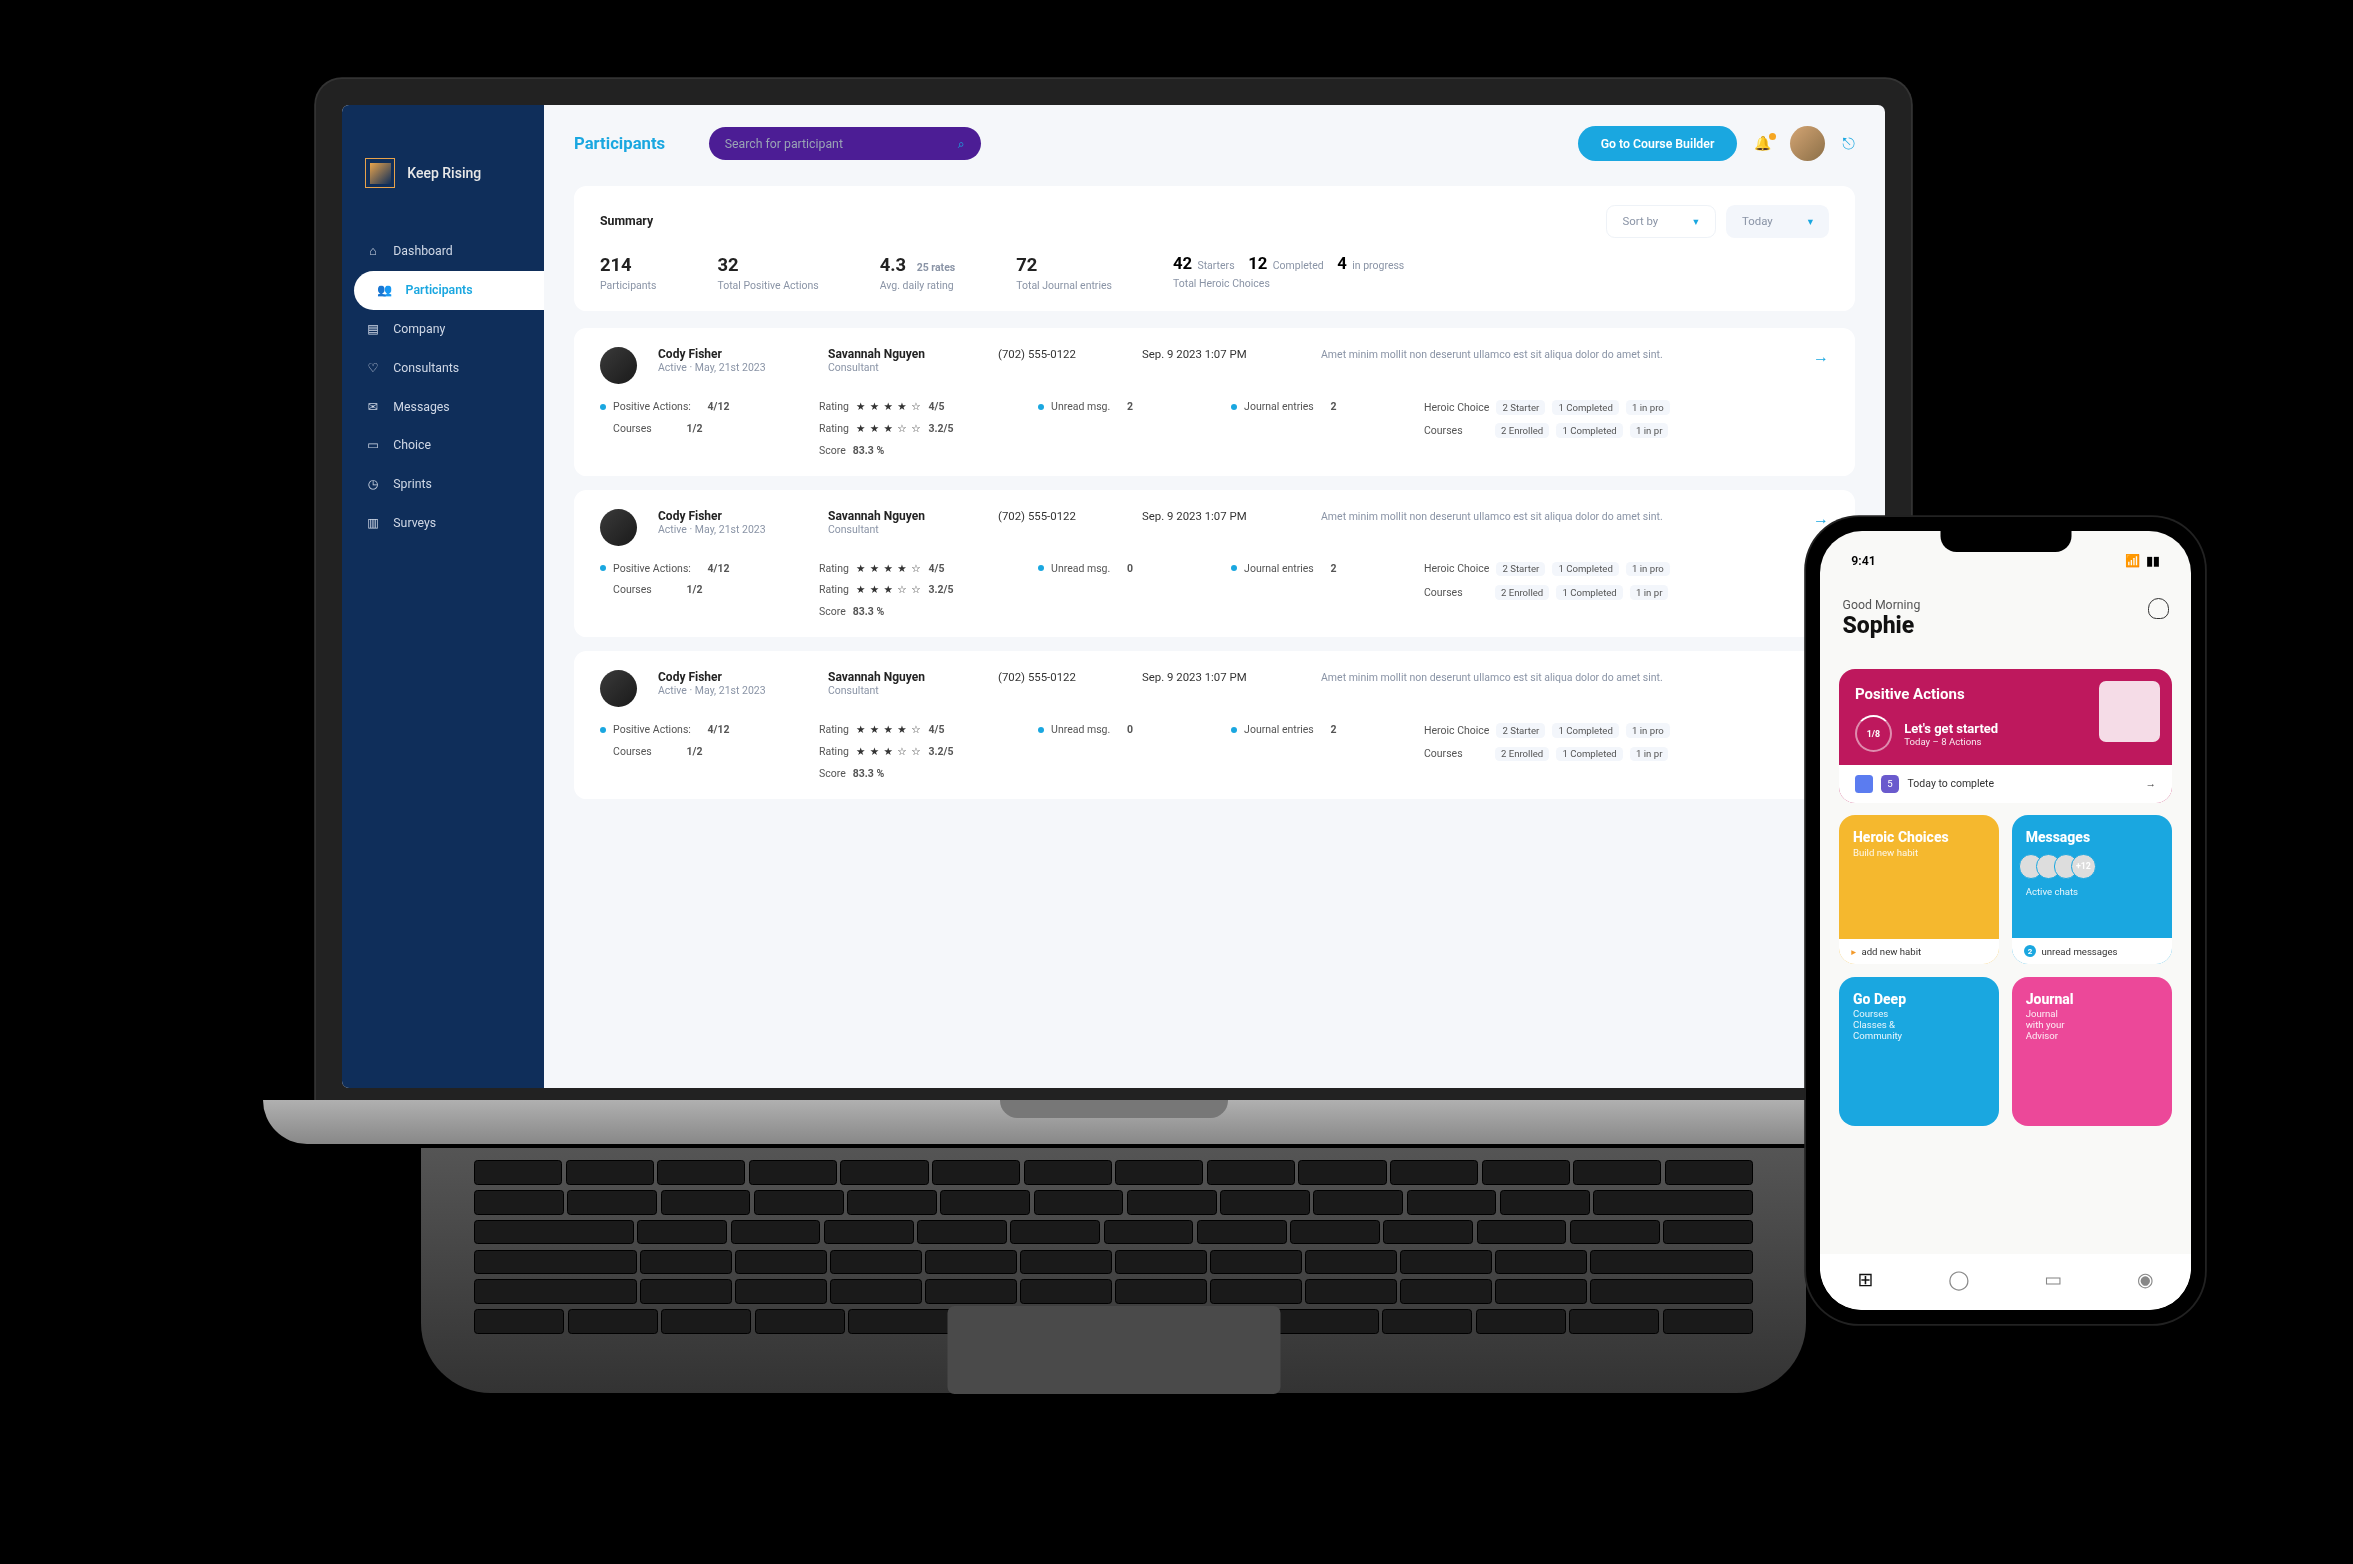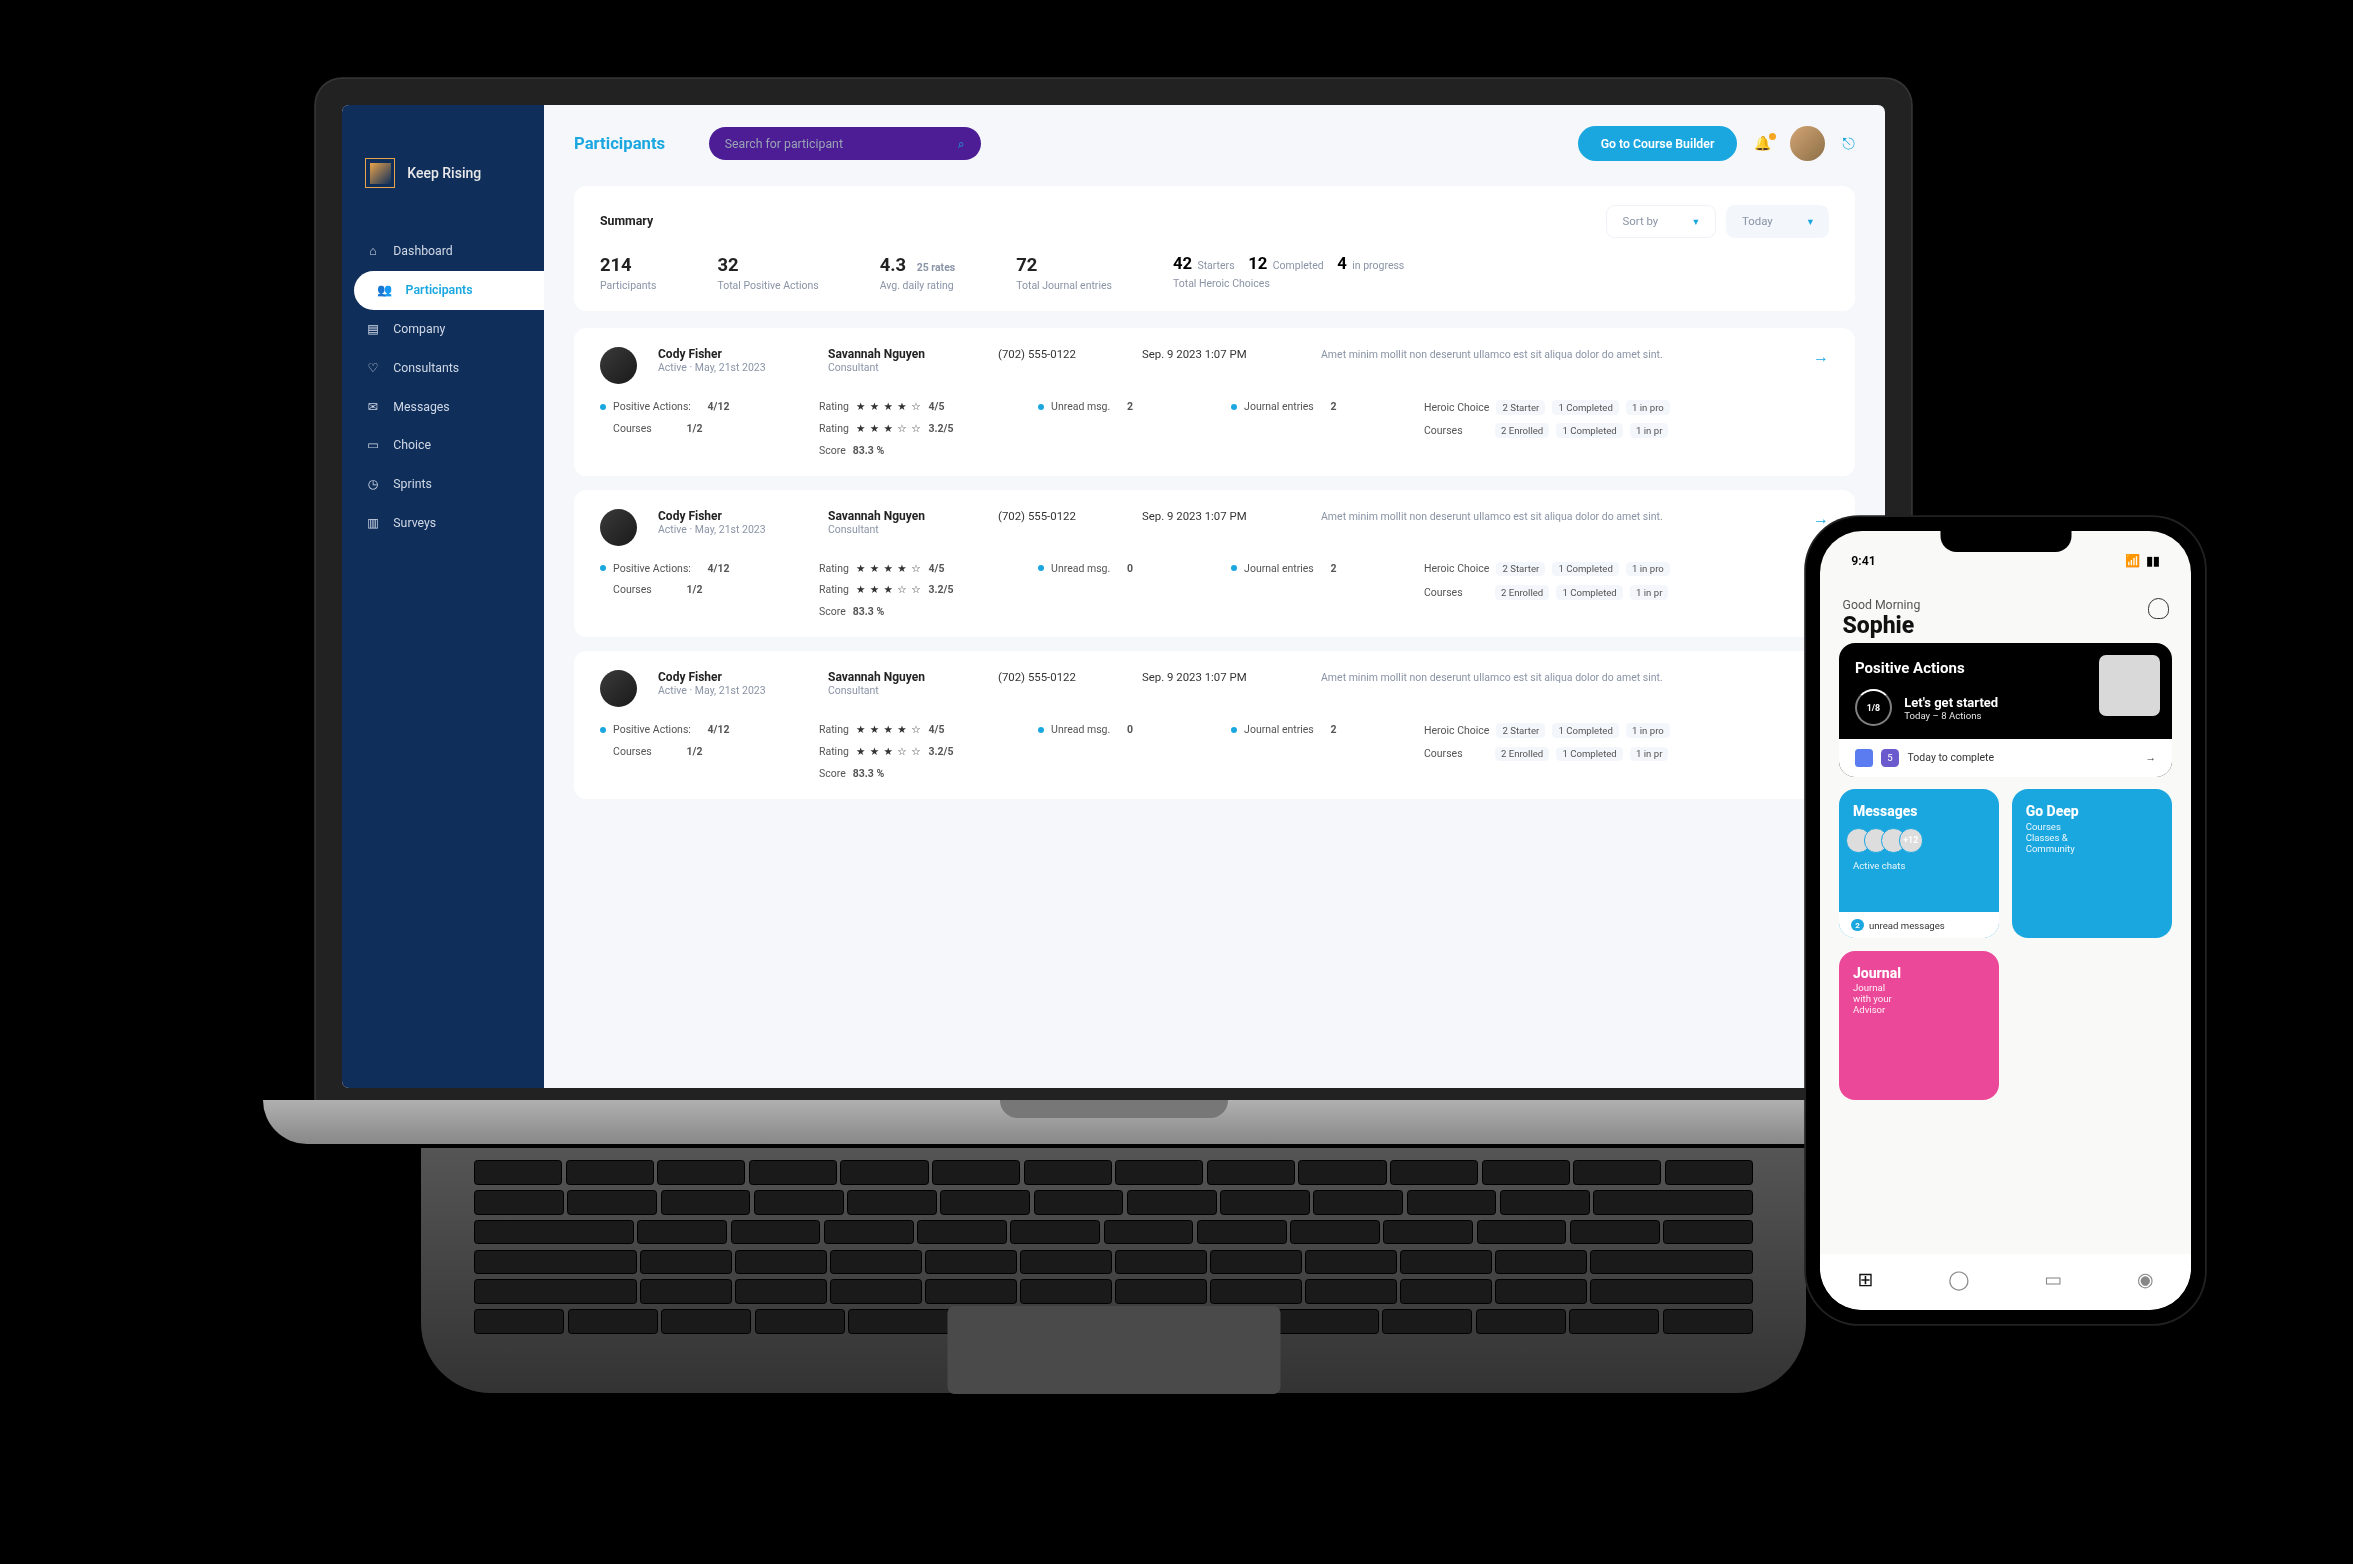--- a/index.html
+++ b/index.html
@@ -65,21 +65,21 @@
 .phone-dev{position:absolute;right:149px;top:517px;width:399px;height:807px;background:#000;border-radius:53px;padding:14px;box-shadow:0 0 0 1.8px #222}
 .phone-notch{position:absolute;left:50%;top:12.3px;transform:translateX(-50%);width:131px;height:23px;background:#000;border-radius:0 0 16px 16px;z-index:10}
 .phone-screen{width:100%;height:100%;background:#f9f9f7;border-radius:42px;overflow:hidden;padding:16px 19px;position:relative}
 .sbar{display:flex;justify-content:space-between;font-size:12.3px;font-weight:600;padding:7px 12.3px}
 .sright{display:flex;gap:5.3px;align-items:center}
 .greet{margin-top:23px;display:flex;justify-content:space-between;align-items:flex-start;padding:0 3.5px}
 .gm{font-size:12.3px;color:#555}
 .uname{font-size:23px;font-weight:800;color:#111}
 .bell2{width:21px;height:21px;border:1.8px solid #333;border-radius:50% 50% 40% 40%;position:relative}
 .tile{border-radius:16px;padding:16px;color:#fff;position:relative;overflow:hidden}
-.pa{background:#000000;margin-top:4px}
+.pa{background:#be185d;margin-top:30px}
 .pa-title{font-weight:700;font-size:15px}
 .pa-row{display:flex;align-items:center;gap:12.3px;margin-top:12.3px}
 .pa-ring{width:37px;height:37px;border:2.6px solid rgba(255,255,255,.5);border-top-color:#fff;border-radius:50%;display:flex;align-items:center;justify-content:center;font-size:8.8px;font-weight:700}
 .pa-txt{font-weight:700;font-size:13px}
 .pa-sub{font-size:9.6px;opacity:.9}
 .pa-foot{background:#fff;margin:12.3px -16px -16px;padding:10.5px 16px;display:flex;align-items:center;gap:8.8px;color:#333;font-size:10.5px}
 .badge-sq{width:17.5px;height:17.5px;background:#6a5acd;border-radius:4.4px;display:flex;align-items:center;justify-content:center;color:#fff;font-size:9.6px}
 .tile-illus{position:absolute;right:12.3px;top:12.3px;width:61px;height:61px;background:rgba(255,255,255,.85);border-radius:7px}
 .grid4{display:grid;grid-template-columns:1fr 1fr;gap:12.3px;margin-top:12.3px}
 .t{border-radius:16px;padding:14px;position:relative;min-height:149px;color:#fff}
@@ -488,20 +488,28 @@
       </div>
       <div class="pa-foot">
         <span style="width:17.5px;height:17.5px;background:#5b7cf0;border-radius:3.5px"></span>
         <span class="badge-sq">5</span>
         <span>Today to complete</span>
         <span style="margin-left:auto">→</span>
       </div>
     </div>
 
     <div class="grid4">
+      <div class="t hc">
+        <div class="t-title">Heroic Choices</div>
+        <div class="t-sub">Build new habit</div>
+        <div class="t-foot">
+            <span style="color:#f39a2b">▸</span>
+            <span>add new habit</span>
+          </div>
+      </div>
       <div class="t msg">
         <div class="t-title">Messages</div>
         <div class="avs">
             <div class="a"></div>
             <div class="a"></div>
             <div class="a"></div>
             <div class="a plus">+12</div>
           </div>
         <div class="t-sub" style="margin-top:7px">Active chats</div>
         <div class="t-foot">

